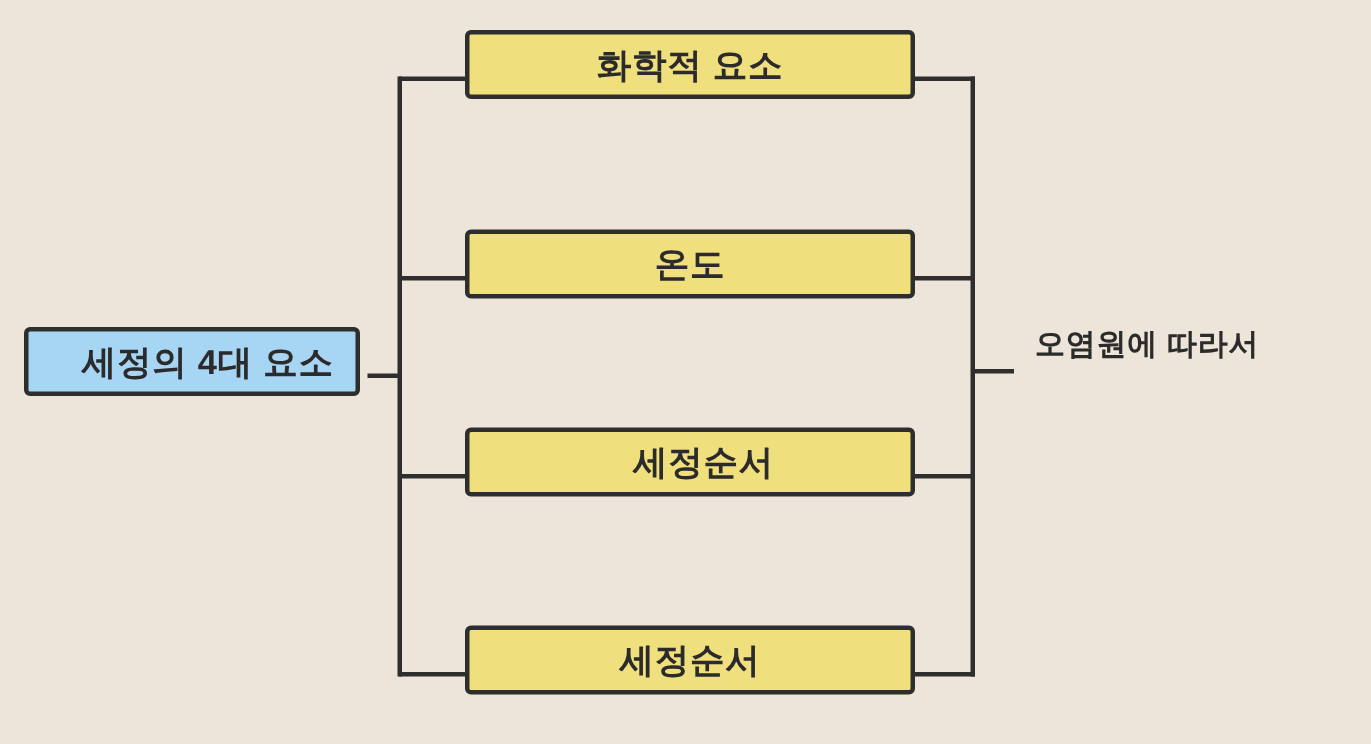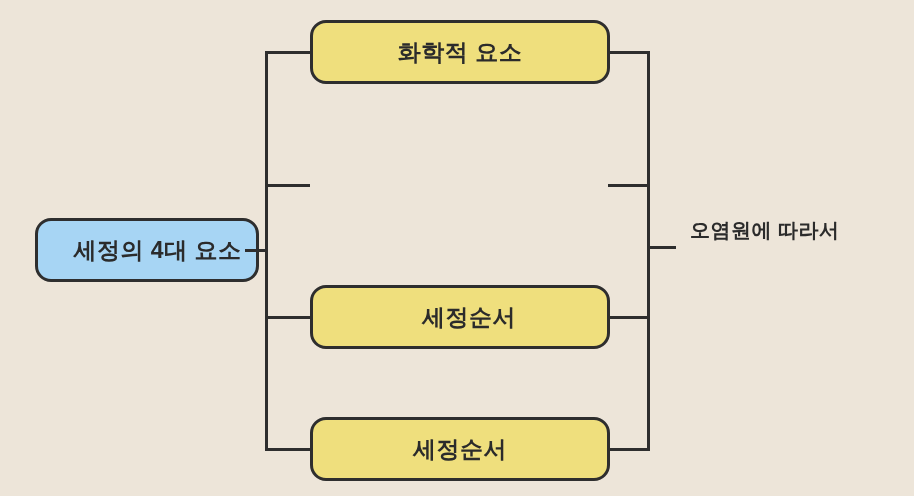--- a/index.html
+++ b/index.html
@@ -16,29 +16,29 @@
     background: var(--background, #EDE5D9);
     overflow: hidden;
   }
   .node {
     position: absolute;
     box-sizing: border-box;
     display: flex;
     align-items: center;
     justify-content: center;
     border: 3px solid var(--border, #2E2E2E);
-    border-radius: 16px;
+    border-radius: 4px;
     font-size: 23px;
     font-weight: 600;
     letter-spacing: 0.5px;
     color: var(--text, #2B2B2B);
-    height: 64px;
+    height: 46px;
   }
   .node.root {
-    left: 35px;
+    left: 16px;
     top: 218px;
     width: 224px;
     background: var(--root-fill, #A7D5F4);
     padding-left: 21px;
   }
   .node.child {
     left: 310px;
     width: 300px;
     background: var(--child-fill, #EFDF7D);
   }
@@ -70,20 +70,23 @@
 
 <div class="canvas">
 
   <div class="node root">
     <span>세정의 4대 요소</span>
   </div>
 
   <div class="node child c0">
     <span>화학적 요소</span>
   </div>
+  <div class="node child c1">
+    <span>온도</span>
+  </div>
   <div class="node child c2">
     <span>세정순서</span>
   </div>
   <div class="node child c3">
     <span>세정순서</span>
   </div>
 
   <div class="line hline" style="left:245px; top:248.5px; width:22px;"></div>
 
   <div class="line vline" style="left:265px; top:50.5px; height:400px;"></div>

